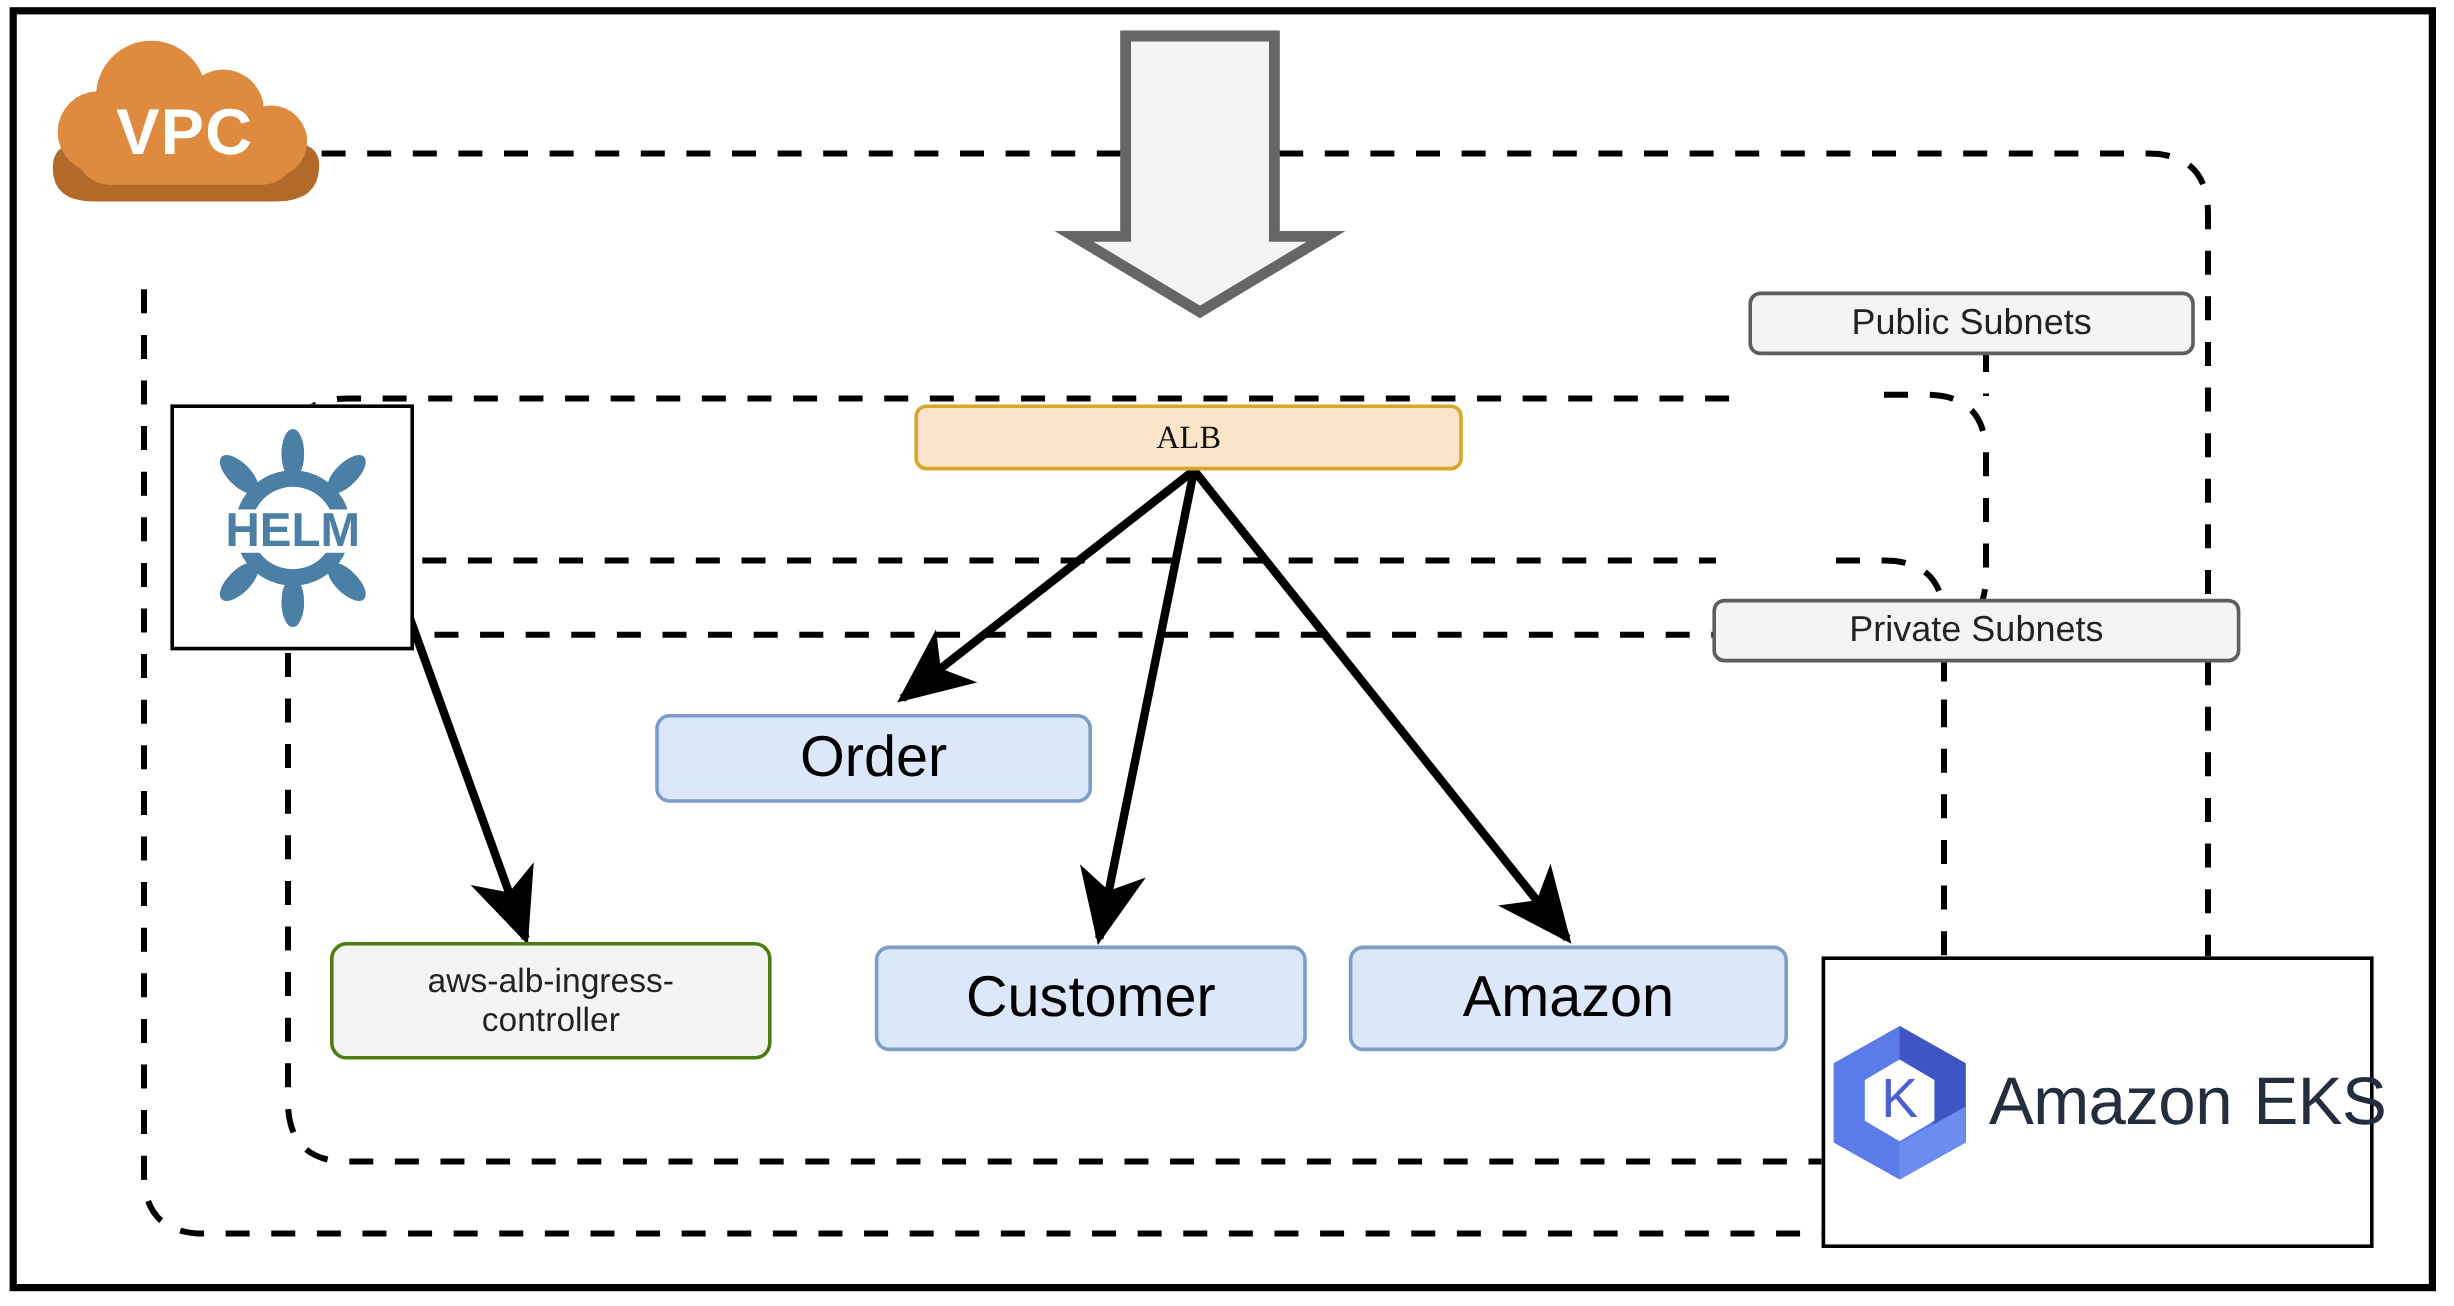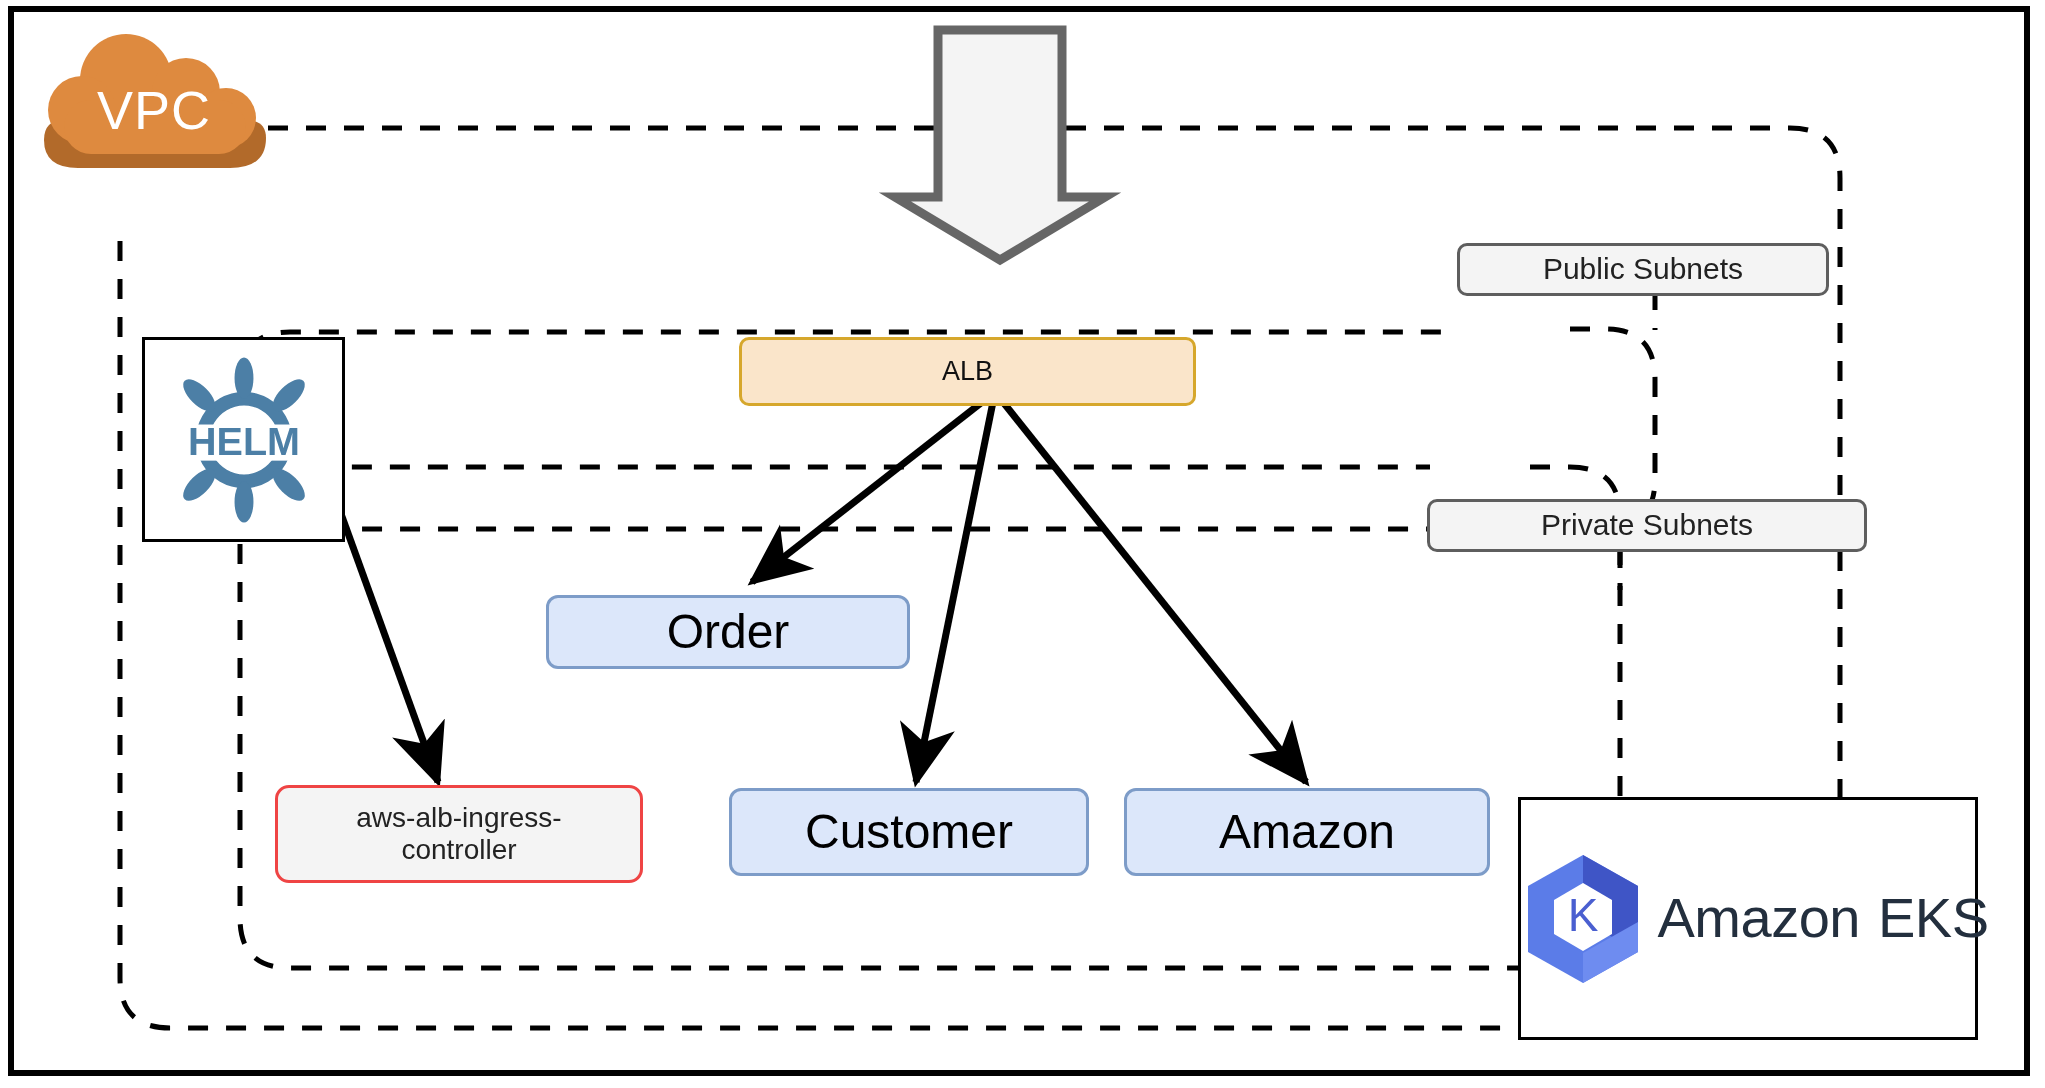--- a/index.html
+++ b/index.html
@@ -53,21 +53,21 @@
     color: #111111;
   }
   .node-service {
     border: 3px solid #7D9CC8;
     background: #DCE7FA;
     border-radius: 12px;
     font-size: 48px;
     color: #000000;
   }
   .node-gray {
-    border: 3px solid #ef4444;
+    border: 3px solid #4d7c0f;
     background: #F4F4F4;
     border-radius: 14px;
     font-size: 28px;
     color: #222222;
   }
   .node-label-pill {
     border: 3px solid #5E5E5E;
     background: #F4F4F4;
     border-radius: 10px;
     font-size: 30px;
@@ -89,21 +89,21 @@
     height: 150px;
   }
   #vpc-cloud .vpc-text {
     position: absolute;
     left: 0; top: 0; width: 240px; height: 150px;
     display: flex;
     align-items: center;
     justify-content: center;
     color: #ffffff;
     font-size: 54px;
-    font-weight: normal;
+    font-weight: bold;
     letter-spacing: 1px;
     padding-top: 14px;
     box-sizing: border-box;
   }
   
   #helm-box {
     left: 142px;
     top: 337px;
     width: 203px;
     height: 205px;
@@ -200,21 +200,21 @@
         <ellipse cx="24" cy="76" rx="5.5" ry="12" transform="rotate(45 24 76)"></ellipse>
         <ellipse cx="24" cy="24" rx="5.5" ry="12" transform="rotate(-45 24 24)"></ellipse>
         <ellipse cx="76" cy="76" rx="5.5" ry="12" transform="rotate(-45 76 76)"></ellipse>
       </g>
 
       <rect x="6" y="41" width="88" height="21" fill="#ffffff"></rect>
       <text x="50" y="58.5" text-anchor="middle" font-family="Liberation Sans, sans-serif" font-size="23" font-weight="bold" fill="#4C7FA6">HELM</text>
     </svg>
   </div>
 
-  <div class="node node-alb" style="left:739px; top:337px; width:457px; height:69px;">
+  <div class="node node-alb" style="left:762px; top:337px; width:457px; height:55px;font-family:Liberation Serif, serif;">
     <span>ALB</span>
   </div>
 
   <div class="node node-label-pill" style="left:1457px; top:243px; width:372px; height:53px;">
     <span>Public Subnets</span>
   </div>
 
   <div class="node node-label-pill" style="left:1427px; top:499px; width:440px; height:53px;">
     <span>Private Subnets</span>
   </div>

